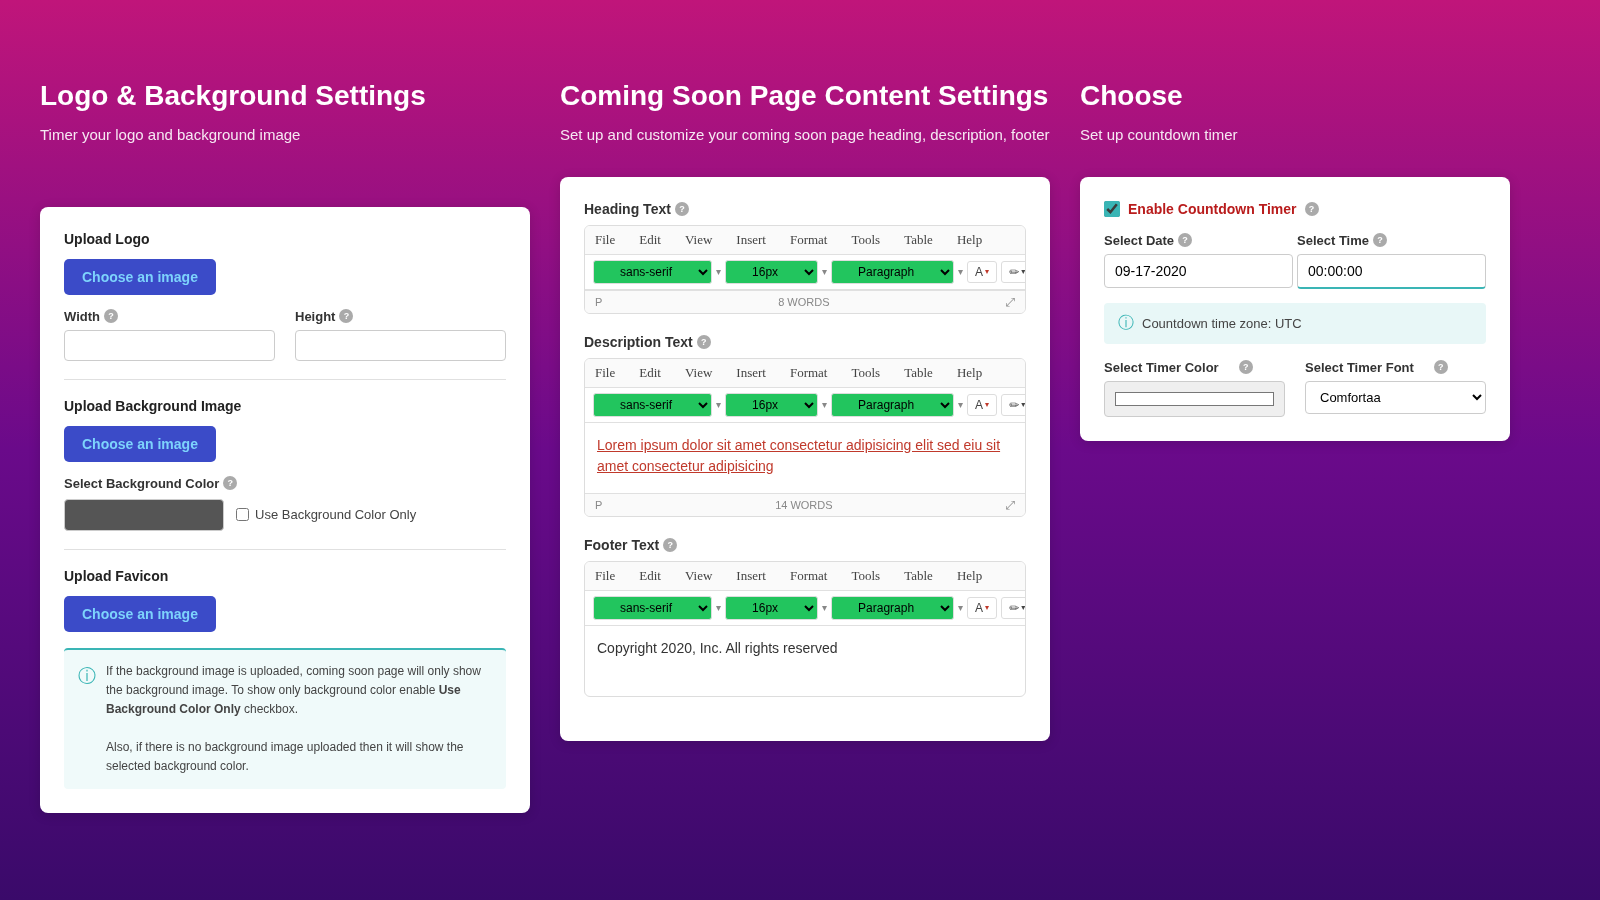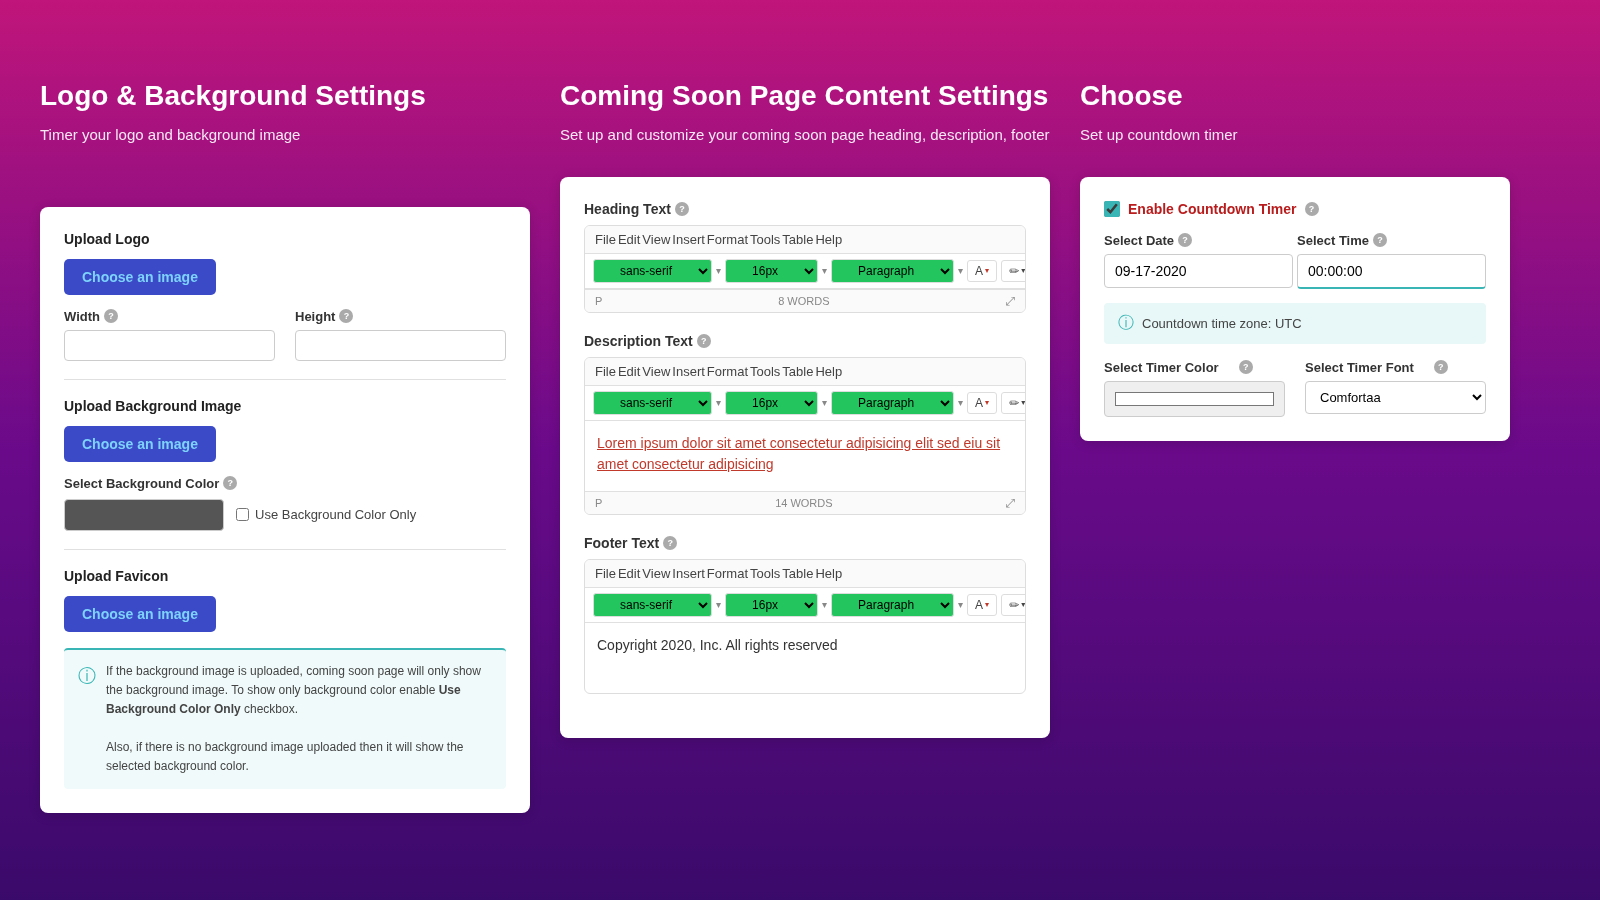--- a/index.html
+++ b/index.html
@@ -172,21 +172,22 @@
       display: flex;
       align-items: center;
       gap: 0;
       padding: 6px 10px;
       border-bottom: 1px solid #e0e0e0;
       background: #fafafa;
       font-size: 13px;
     }
     .toolbar-menu-items {
       display: flex;
-      gap: 2px;
+      gap: 24px;
+      font-family: Liberation Serif, serif;
     }
     .toolbar-menu-item {
       color: #444;
       font-size: 13px;
       cursor: pointer;
     }
     .editor-formatting-row {
       display: flex;
       align-items: center;
       padding: 5px 8px;

